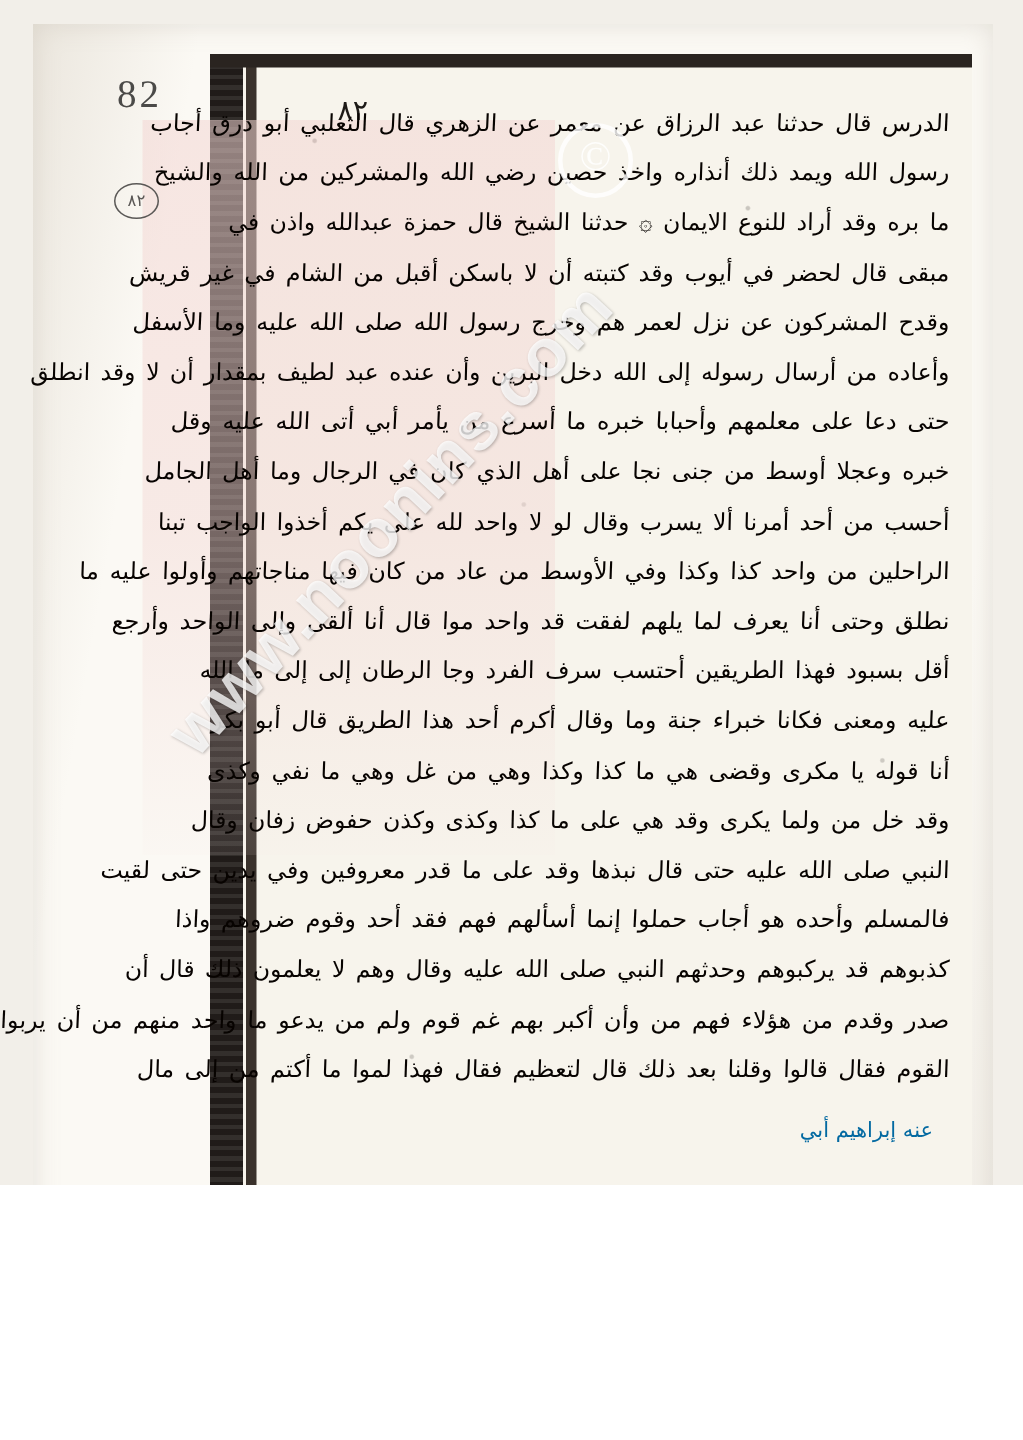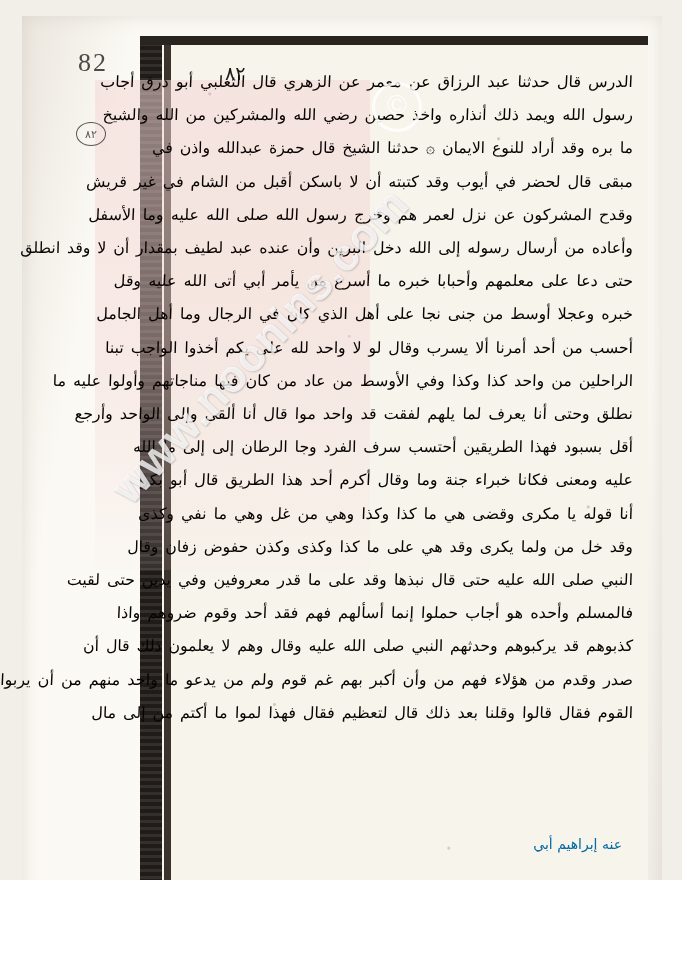--- a/index.html
+++ b/index.html
@@ -10,21 +10,21 @@
   body {
     width: 682px;
     height: 960px;
     overflow: hidden;
     font-family: "Liberation Sans", sans-serif;
   }
 
   #page {
     position: relative;
     width: 682px;
-    height: 880px;
+    height: 790px;
     background: #ffffff;
     overflow: hidden;
   }
 
   
   .scan-bg {
     position: absolute;
     left: 0; top: 0;
     width: 682px; height: 960px;
     background: #f2efe9;

